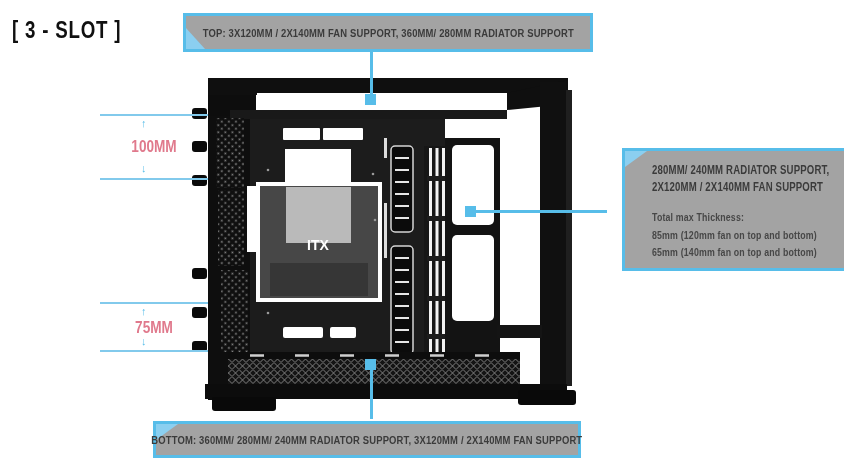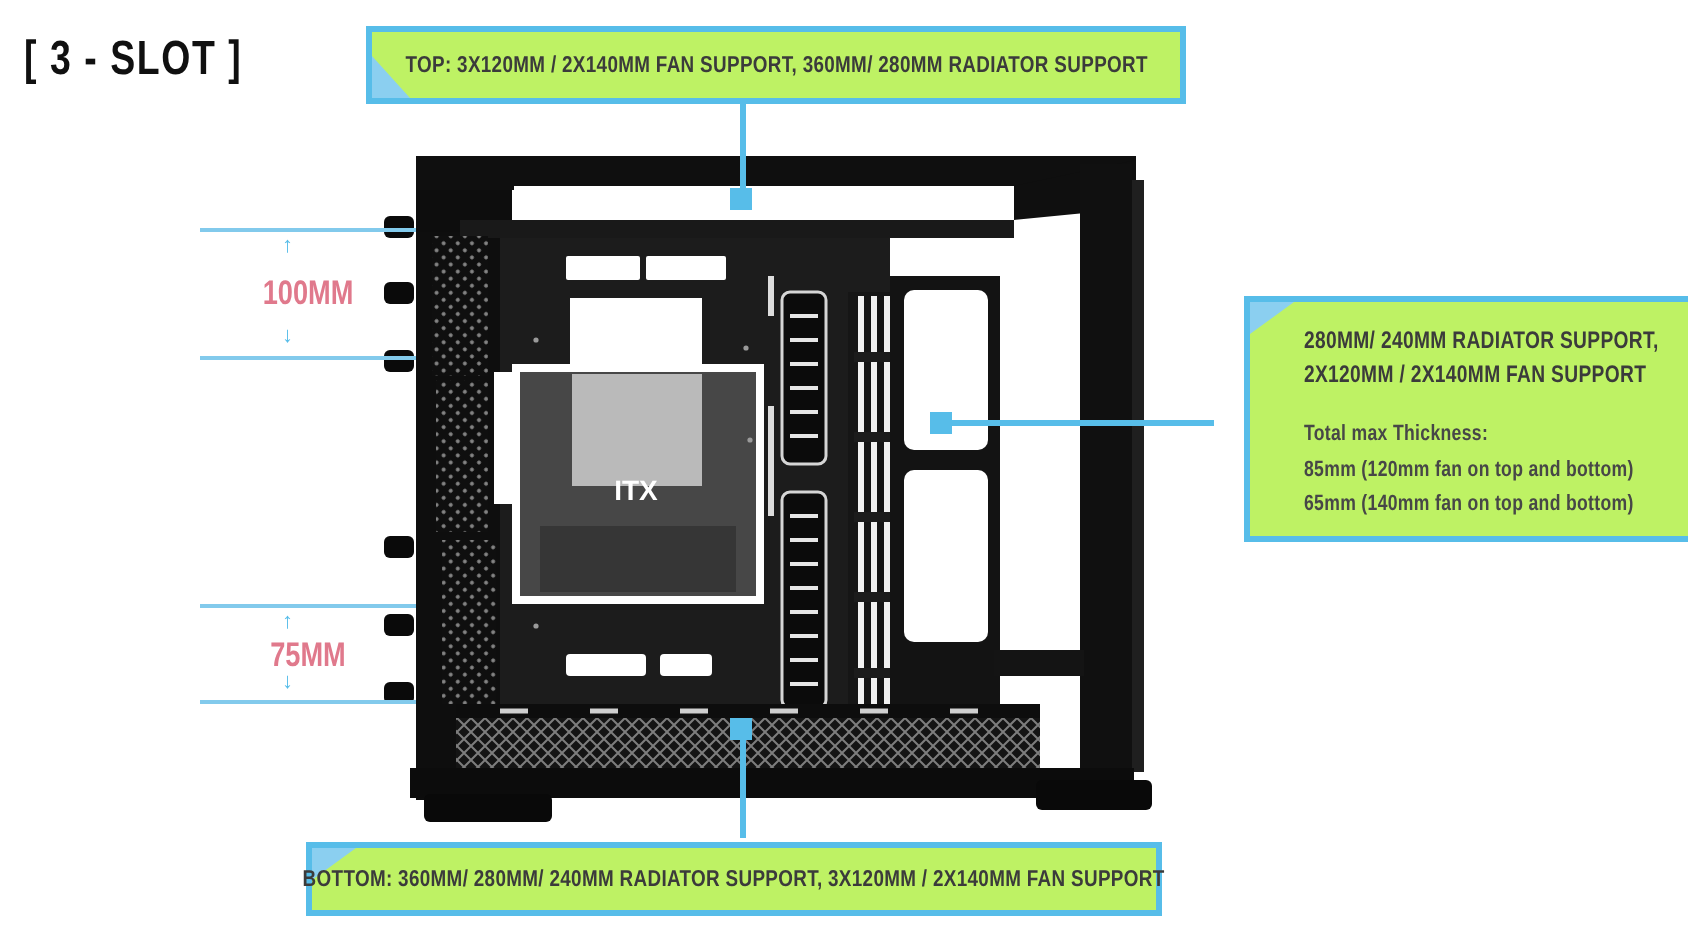--- a/index.html
+++ b/index.html
@@ -8,21 +8,21 @@
     font-family:"Liberation Sans",sans-serif;
   }
   .abs{position:absolute;}
   
   .main-title{
     left:12px;top:16px;font-size:24px;font-weight:bold;color:#101010;
     transform:scaleX(.78);transform-origin:left top;white-space:nowrap;letter-spacing:1px;
   }
   
   .box{
-    position:absolute;background:#bef264;border:3px solid #57BDE9;box-sizing:border-box;
+    position:absolute;background:#a3a3a3;border:3px solid #57BDE9;box-sizing:border-box;
   }
   .box.center{display:flex;align-items:center;justify-content:center;}
   .fold{position:absolute;background:#8BCFF0;}
   .fold-bl{left:0;bottom:0;width:19px;height:21px;clip-path:polygon(0 0,0 100%,100% 100%);}
   .fold-tl{left:0;top:0;width:22px;height:16px;clip-path:polygon(0 0,100% 0,0 100%);}
   .callout-text{
     font-weight:bold;color:#3b3b3b;white-space:nowrap;font-size:11.5px;
     transform:scaleX(.82);transform-origin:center center;letter-spacing:.2px;
   }
   .side-box{padding:11px 0 0 27px;}

